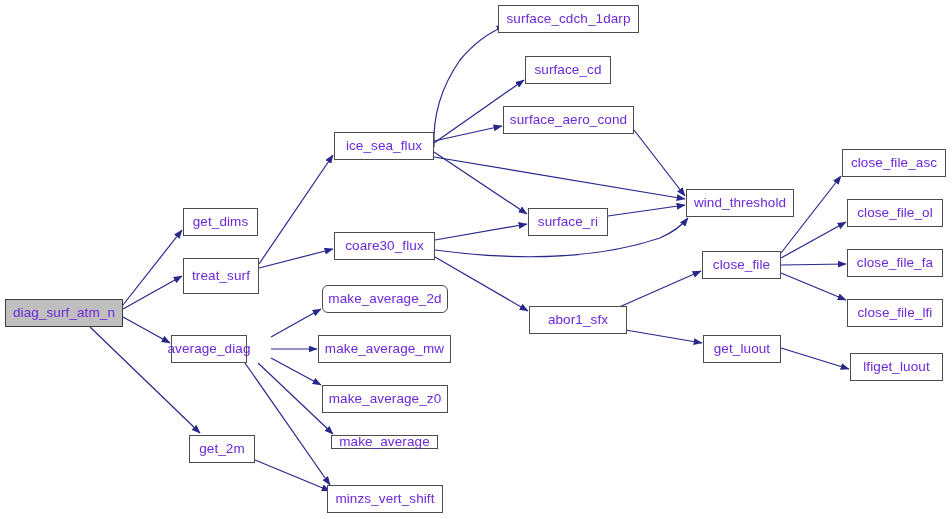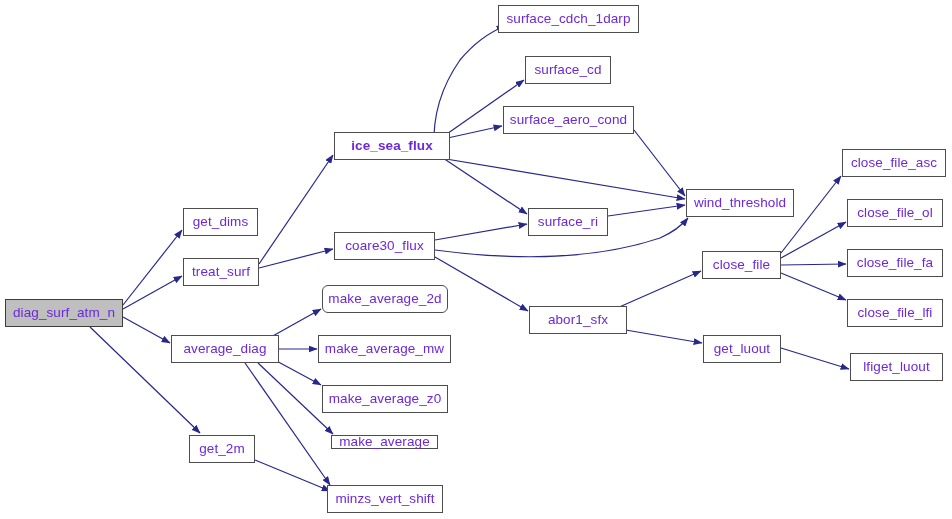--- a/index.html
+++ b/index.html
@@ -90,30 +90,30 @@
       </g>
   </svg>
 
   <div id="nodes">
       <div class="node root" style="left: 5px; top: 299px; width: 118px; height: 28px;">
         <span class="node-label">diag_surf_atm_n</span>
       </div>
       <div class="node" style="left: 183px; top: 208px; width: 75px; height: 28px;">
         <span class="node-label">get_dims</span>
       </div>
-      <div class="node" style="left: 183px; top: 258px; width: 76px; height: 28px;">
+      <div class="node" style="left: 183px; top: 258px; width: 76px; height: 36px;">
         <span class="node-label">treat_surf</span>
       </div>
-      <div class="node" style="left: 171px; top: 335px; width: 108px; height: 28px;">
+      <div class="node" style="left: 171px; top: 335px; width: 76px; height: 28px;">
         <span class="node-label">average_diag</span>
       </div>
       <div class="node" style="left: 189px; top: 435px; width: 66px; height: 28px;">
         <span class="node-label">get_2m</span>
       </div>
-      <div class="node" style="left: 334px; top: 132px; width: 116px; height: 28px; font-weight: bold;">
+      <div class="node" style="left: 334px; top: 132px; width: 100px; height: 28px;">
         <span class="node-label">ice_sea_flux</span>
       </div>
       <div class="node" style="left: 334px; top: 232px; width: 101px; height: 28px;">
         <span class="node-label">coare30_flux</span>
       </div>
       <div class="node" style="left: 322px; top: 285px; width: 126px; height: 28px; border-radius: 6px;">
         <span class="node-label">make_average_2d</span>
       </div>
       <div class="node" style="left: 318px; top: 335px; width: 133px; height: 28px;">
         <span class="node-label">make_average_mw</span>

